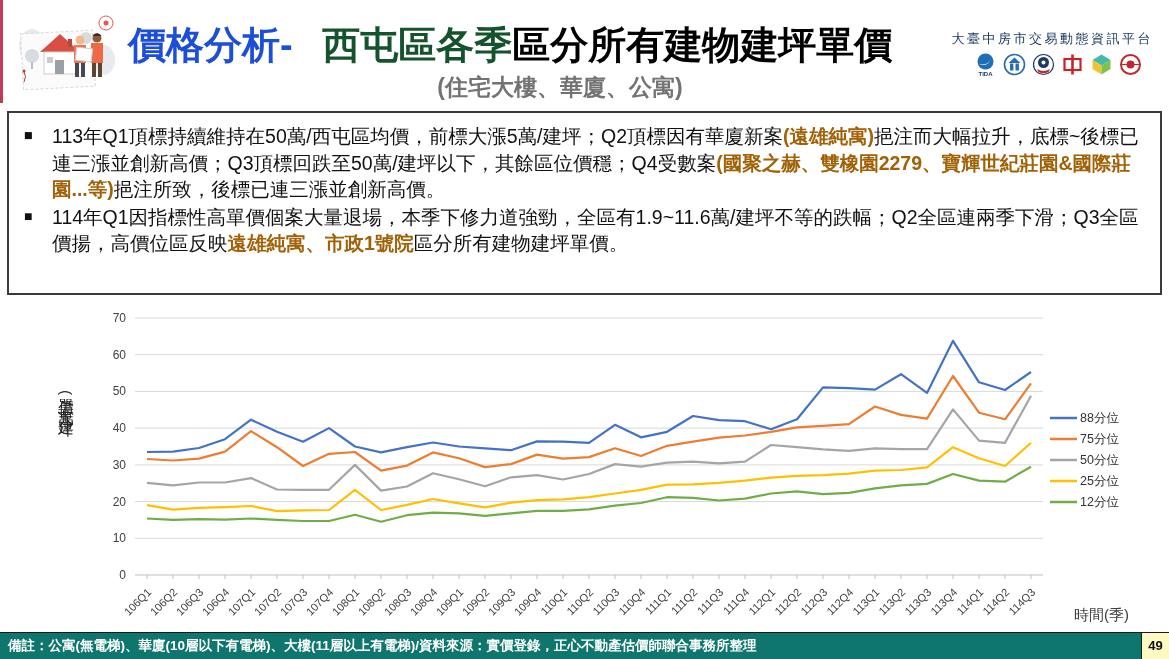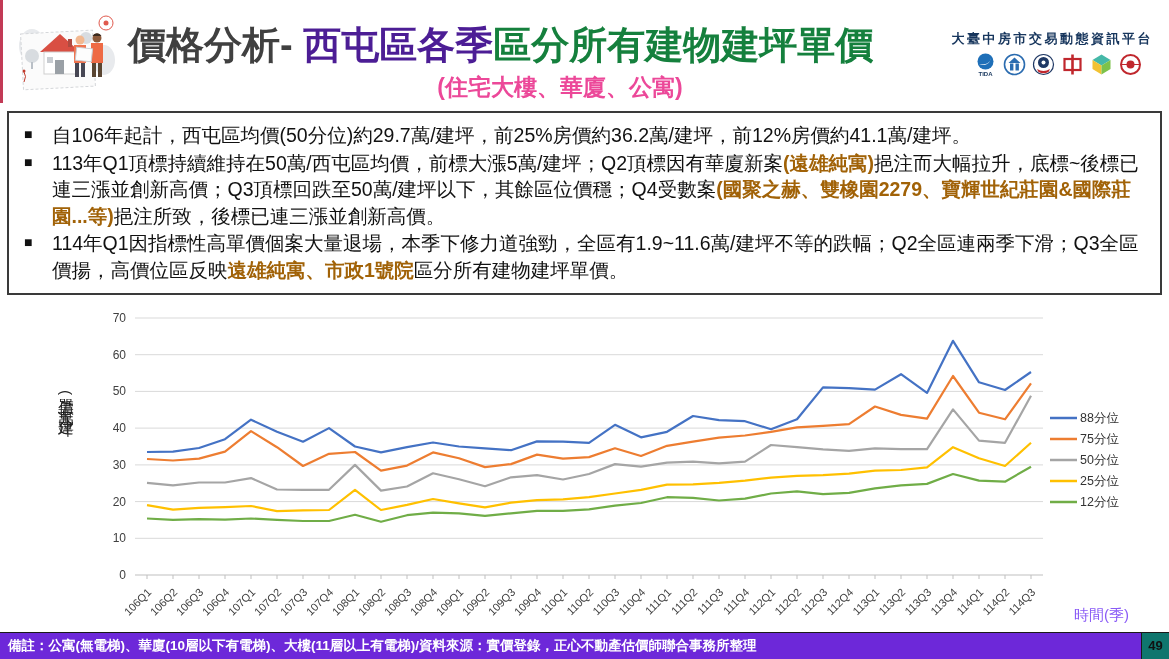--- a/index.html
+++ b/index.html
@@ -2,44 +2,44 @@
 <html><head>
 <meta charset="utf-8">
 <style>
   html,body{margin:0;padding:0;background:#888;}
   #slide{position:relative;width:1169px;height:659px;background:#fff;overflow:hidden;
          font-family:"Liberation Sans","DejaVu Sans",sans-serif;}
   
   #red-accent{position:absolute;left:0;top:8;width:3px;height:103px;background:#C23A56;}
   #illustration{position:absolute;left:16px;top:12px;}
   #title{position:absolute;left:128px;top:20px;font-size:38px;font-weight:700;white-space:nowrap;}
-  .t-dark{color:#404040;} .t-red{color:#4c1d95;} .t-teal{color:#15803d;}
+  .t-dark{color:#1d4ed8;} .t-red{color:#14532d;margin-left:19px;} .t-teal{color:#000000;}
   #subtitle{position:absolute;left:300px;top:72px;width:520px;text-align:center;
-            font-size:23px;font-weight:700;color:#ec4899;}
-  #platform{position:absolute;right:16px;top:30px;font-size:13px;font-weight:700;
+            font-size:23px;font-weight:700;color:#737373;}
+  #platform{position:absolute;right:16px;top:30px;font-size:13px;font-weight:400;
             letter-spacing:2.5px;color:#17365D;}
   #logos{position:absolute;right:26px;top:52px;display:flex;gap:4px;align-items:center;}
   
   #content-box{position:absolute;left:7px;right:7px;top:111px;height:184px;border:2px solid #3a3a3a;
                box-sizing:border-box;padding:9px 12px 0 12px;background:#fff;}
   #bullets{list-style:none;margin:0;padding:0;}
   #bullets li{position:relative;font-size:19.5px;line-height:26.5px;color:#111;
               padding-left:31px;margin-bottom:1px;}
   #bullets .marker{position:absolute;left:3px;top:-1px;font-size:14px;color:#111;}
   .seg{color:#111;} .seg-blue{color:#a16207;font-weight:700;}
   
   #chart{position:absolute;left:0;top:298px;width:1169px;height:352px;}
   #ylabel{position:absolute;left:55px;top:386px;writing-mode:vertical-rl;
           font-size:15.5px;color:#222;letter-spacing:2px;}
-  #xlabel{position:absolute;left:1074px;top:606px;font-size:15px;color:#8b5cf6;}
-  
-  #footer-bar{position:absolute;left:0;top:632px;width:1141px;height:27px;background:#6d28d9;
+  #xlabel{position:absolute;left:1074px;top:606px;font-size:15px;color:#404040;}
+  
+  #footer-bar{position:absolute;left:0;top:632px;width:1141px;height:27px;background:#0f766e;
               border-top:1px solid #1a1a1a;box-sizing:border-box;color:#fff;font-size:13.5px;
               font-weight:700;line-height:25px;padding-left:8px;white-space:nowrap;overflow:hidden;}
-  #page-box{position:absolute;left:1141px;top:632px;width:28px;height:27px;background:#0f766e;
+  #page-box{position:absolute;left:1141px;top:632px;width:28px;height:27px;background:#fef9c3;
             border-top:1px solid #1a1a1a;border-left:1px solid #1a1a1a;box-sizing:border-box;
             text-align:center;font-size:13px;font-weight:700;color:#111;line-height:25px;}
 </style>
 </head>
 <body>
 
 <div id="slide">
 
   <div id="red-accent"></div>
 
@@ -106,21 +106,21 @@
     </svg>
     <svg width="25" height="25" viewBox="0 0 25 25">
       <circle cx="12.5" cy="12.5" r="9.5" fill="#FFFFFF" stroke="#C0272D" stroke-width="2"></circle>
       <circle cx="12.5" cy="12.5" r="4" fill="#C0272D"></circle>
       <line x1="4" y1="12.5" x2="21" y2="12.5" stroke="#C0272D" stroke-width="1"></line>
     </svg>
   </div>
 
   <div id="content-box">
     <ul id="bullets">
-        <li><span class="marker">■</span><span class="seg">自106年起計，西屯區均價(50分位)約29.7萬/建坪，前25%房價約36.2萬/建坪，前12%房價約41.1萬/建坪。</span></li>
+        <li><span class="marker">■</span></li>
         <li><span class="marker">■</span><span class="seg">113年Q1頂標持續維持在50萬/西屯區均價，前標大漲5萬/建坪；Q2頂標因有華廈新案</span><span class="seg-blue">(遠雄純寓)</span><span class="seg">挹注而大幅拉升，底標~後標已連三漲並創新高價；Q3頂標回跌至50萬/建坪以下，其餘區位價穩；Q4受數案</span><span class="seg-blue">(國聚之赫、雙橡園2279、寶輝世紀莊園&amp;國際莊園...等)</span><span class="seg">挹注所致，後標已連三漲並創新高價。</span></li>
         <li><span class="marker">■</span><span class="seg">114年Q1因指標性高單價個案大量退場，本季下修力道強勁，全區有1.9~11.6萬/建坪不等的跌幅；Q2全區連兩季下滑；Q3全區價揚，高價位區反映</span><span class="seg-blue">遠雄純寓、市政1號院</span><span class="seg">區分所有建物建坪單價。</span></li>
       </ul>
   </div>
 
   <div id="chart">
     <svg id="chart-svg" width="1169" height="352">
         <line x1="135" x2="1043" y1="277.0" y2="277.0" stroke="#BFBFBF" stroke-width="1"></line>
         <text x="126" y="281.0" text-anchor="end" font-size="12" fill="#404040">0</text>
         <line x1="135" x2="1043" y1="240.3" y2="240.3" stroke="#D9D9D9" stroke-width="1"></line>

